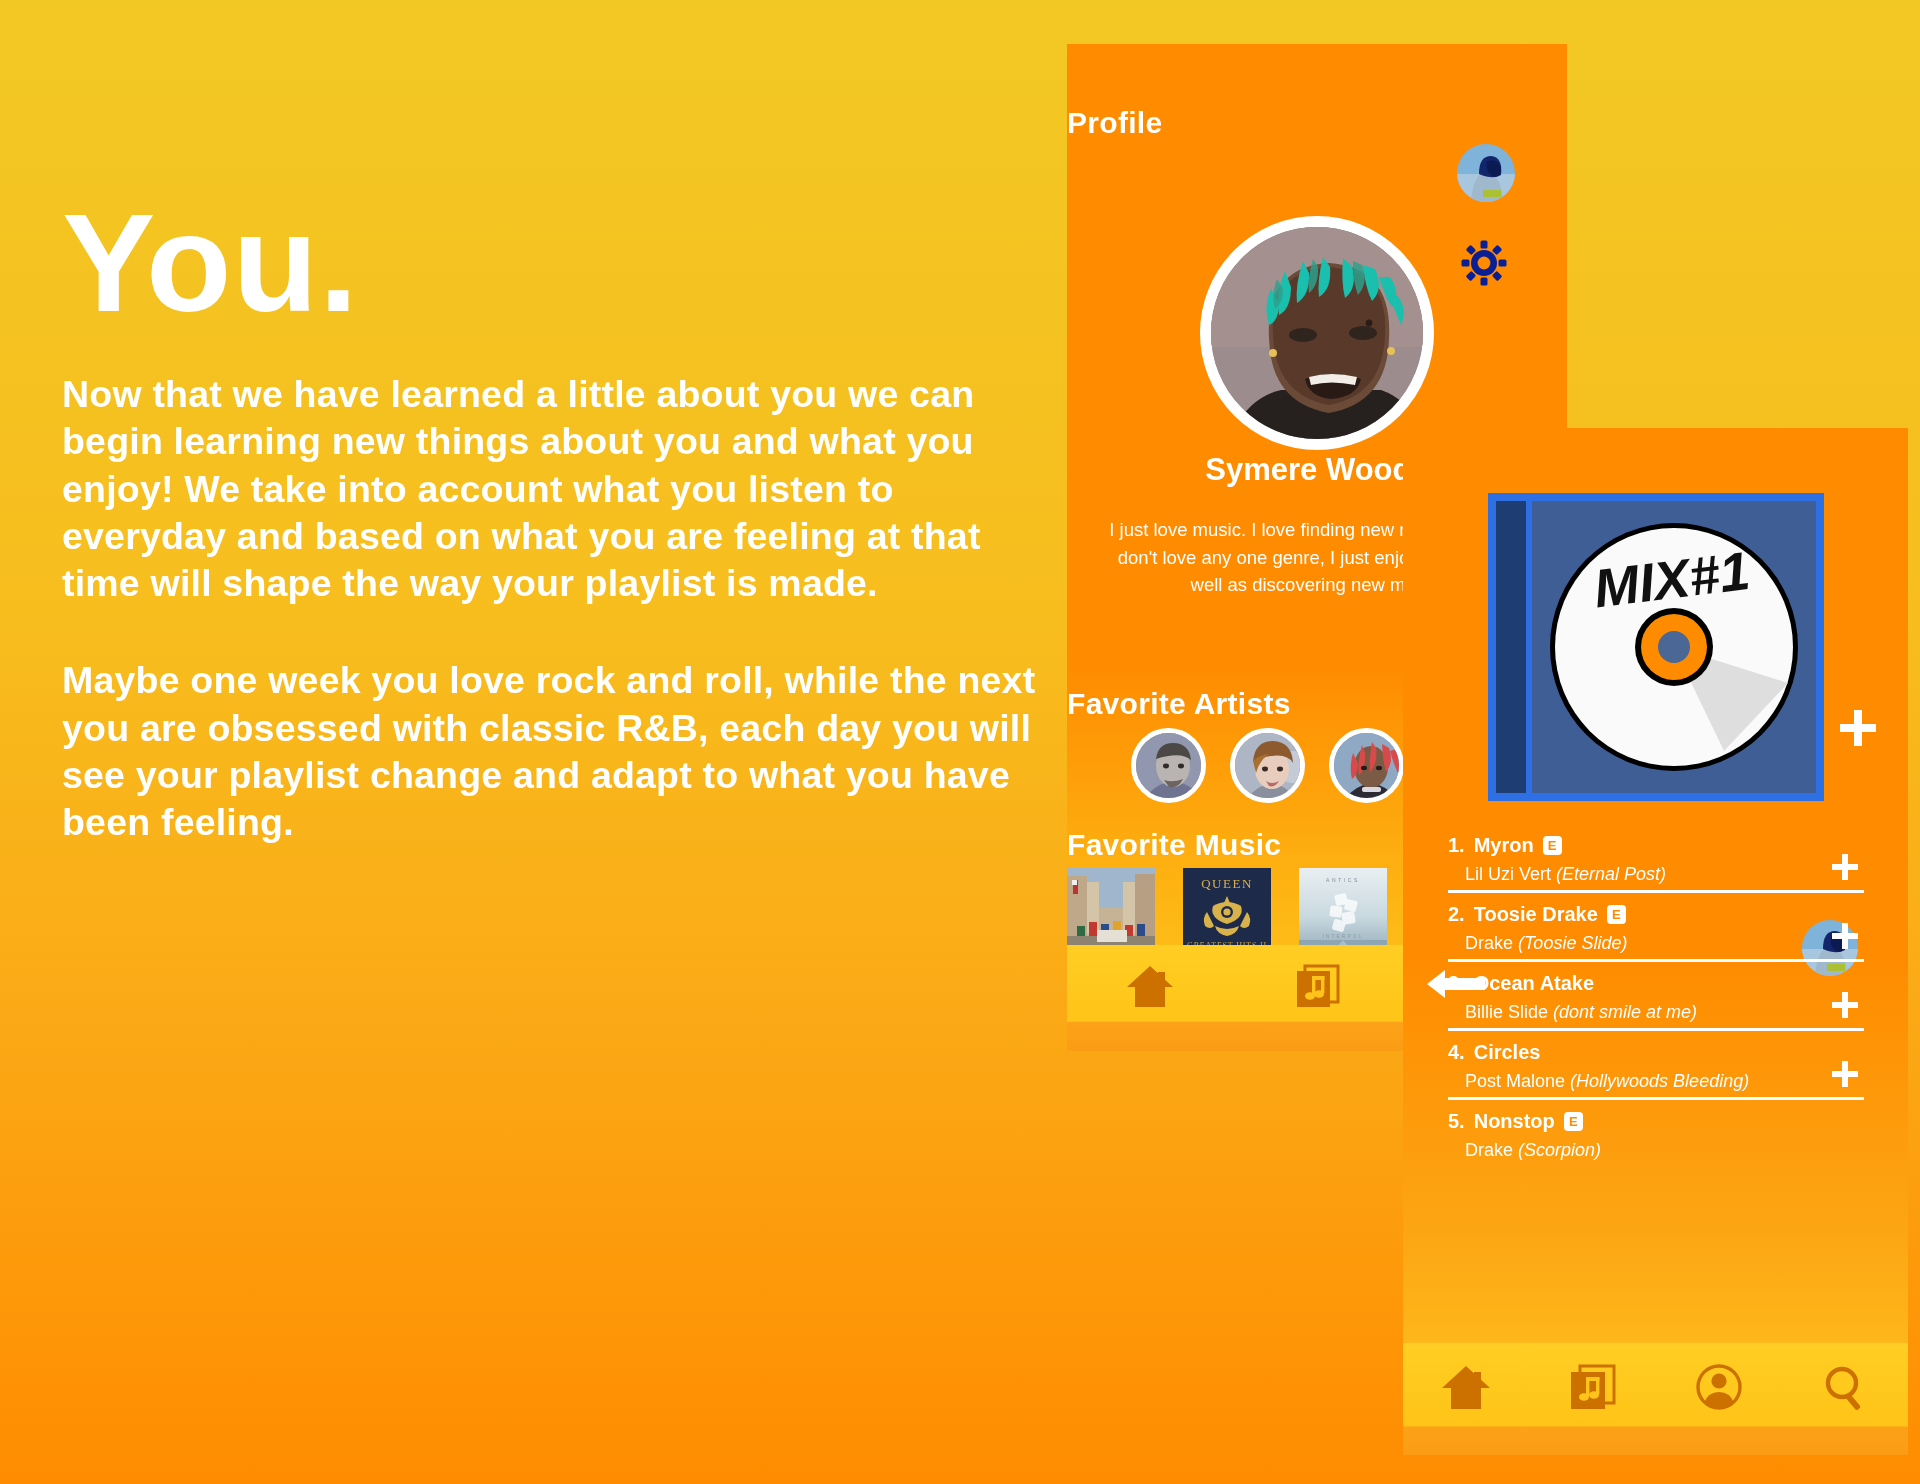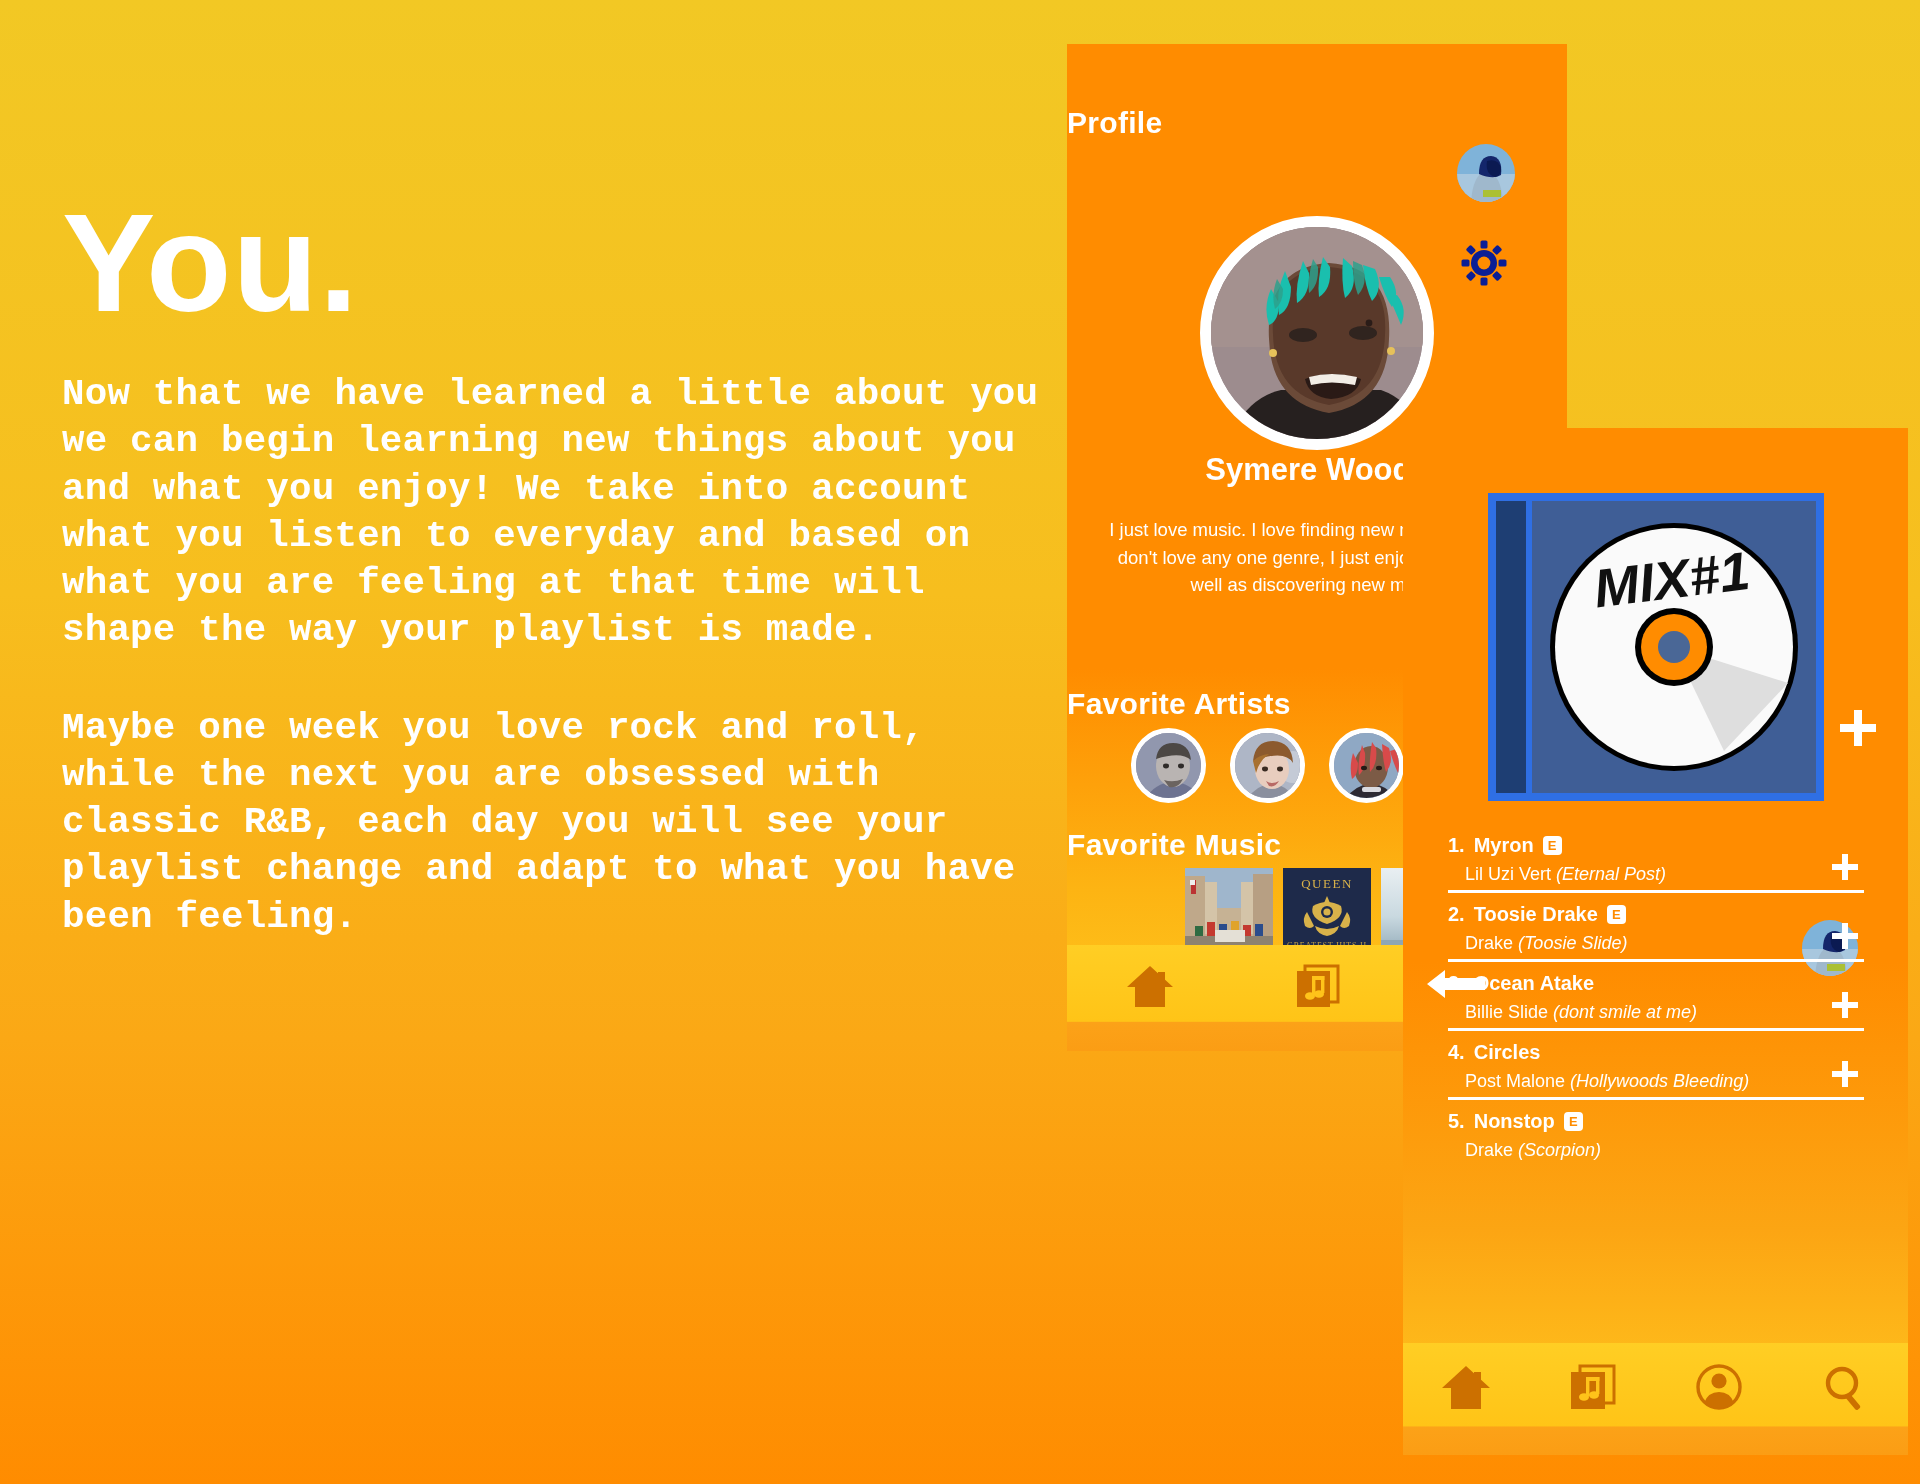--- a/index.html
+++ b/index.html
@@ -11,21 +11,21 @@
   }
 
   
   #left-copy { position:absolute; left:62px; top:196px; width:1010px; }
   #headline {
     font-family:"Liberation Sans Narrow","Liberation Sans",sans-serif;
     font-weight:700; font-size:140px; line-height:0.95; color:#fff;
     letter-spacing:1px;
   }
   .para {
-    font-family:Liberation Mono, monospace;
+    font-family:Liberation Sans, sans-serif;
     font-weight:700; font-size:37.5px; line-height:1.26; color:#fff;
     letter-spacing:0.2px; width:980px;
   }
   #para-1 { margin-top:42px; }
   #para-2 { margin-top:50px; }
 
   
   .card { position:absolute; overflow:hidden; }
   .card-title {
     text-align:left; color:#fff; font-weight:700;
@@ -61,21 +61,21 @@
     position:absolute; top:684px; left:0; width:100%;
     display:flex; justify-content:center; gap:24px;
   }
   .artist-av {
     width:75px; height:75px; border-radius:50%; border:5px solid #fff;
     overflow:hidden; flex:0 0 auto; background:#8a8ea8;
   }
   #fav-music-title { position:absolute; top:784px; width:100%; }
   #fav-music-row {
     position:absolute; top:824px; left:0; width:100%;
-    display:flex; justify-content:flex-end; gap:10px;
+    display:flex; justify-content:flex-start; gap:28px;
   }
   .album-cover { width:88px; height:88px; flex:0 0 auto; overflow:hidden; }
   #profile-nav {
     position:absolute; bottom:0; left:0; width:100%; height:106px;
     background:linear-gradient(180deg,#FFCE24 0%,#FFC417 72%,#FCA218 73%,#FB9D14 100%);
     display:flex; align-items:flex-start; padding-top:18px;
   }
   #profile-nav .nav-cell { flex:1; display:flex; justify-content:center; }
 
   

